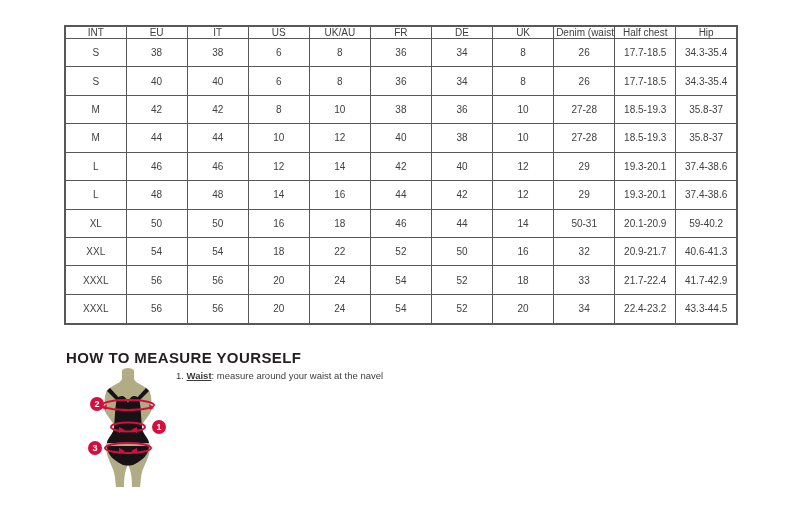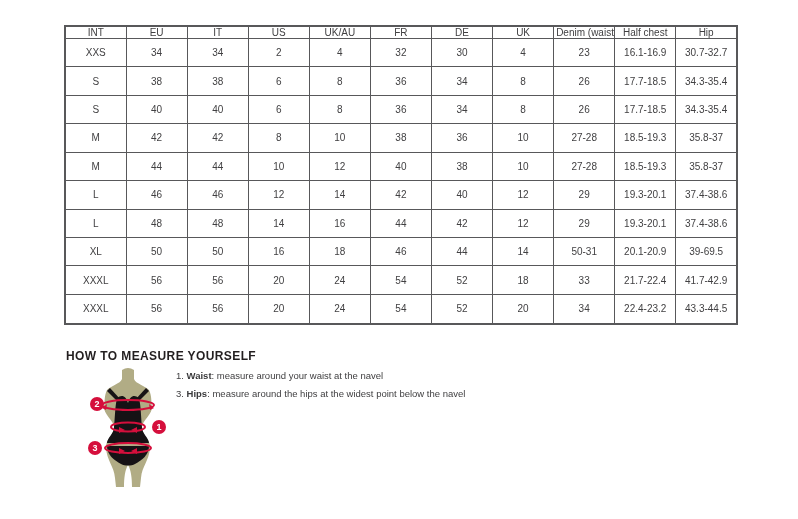--- a/index.html
+++ b/index.html
@@ -42,38 +42,38 @@
     padding: 0 2px;
     white-space: nowrap;
     overflow: hidden;
   }
 
   
   .measure-title {
     position: absolute;
     left: 66px;
     top: 349px;
-    font-size: 12px;
+    font-size: 15px;
     font-weight: 700;
     letter-spacing: 0.4px;
     color: #231f20;
   }
   .measure-steps {
     position: absolute;
     left: 176px;
     top: 371px;
     width: 420px;
   }
   .measure-steps .step {
     font-size: 9.5px;
     color: #414042;
     margin-bottom: 7.5px;
     line-height: 10px;
   }
-  .measure-steps .step b { font-weight: 700; color: #3a3a3c; }
+  .measure-steps .step b { font-weight: 700; color: #3a3a3c; text-decoration: underline; }
 
   .measure-figure {
     position: absolute;
     left: 78px;
     top: 366px;
     width: 115px;
     height: 130px;
   }
   .measure-figure svg { display: block; width: 100%; height: 100%; }
 </style>
@@ -94,33 +94,20 @@
             <th>FR</th>
             <th>DE</th>
             <th>UK</th>
             <th>Denim (waist)</th>
             <th>Half chest</th>
             <th>Hip</th>
           </tr>
       </thead>
       <tbody>
           <tr>
-            <td>XXS</td>
-            <td>34</td>
-            <td>34</td>
-            <td>2</td>
-            <td>4</td>
-            <td>32</td>
-            <td>30</td>
-            <td>4</td>
-            <td>23</td>
-            <td>16.1-16.9</td>
-            <td>30.7-32.7</td>
-          </tr>
-          <tr>
             <td>S</td>
             <td>38</td>
             <td>38</td>
             <td>6</td>
             <td>8</td>
             <td>36</td>
             <td>34</td>
             <td>8</td>
             <td>26</td>
             <td>17.7-18.5</td>
@@ -195,21 +182,34 @@
             <td>XL</td>
             <td>50</td>
             <td>50</td>
             <td>16</td>
             <td>18</td>
             <td>46</td>
             <td>44</td>
             <td>14</td>
             <td>50-31</td>
             <td>20.1-20.9</td>
-            <td>39-69.5</td>
+            <td>59-40.2</td>
+          </tr>
+          <tr>
+            <td>XXL</td>
+            <td>54</td>
+            <td>54</td>
+            <td>18</td>
+            <td>22</td>
+            <td>52</td>
+            <td>50</td>
+            <td>16</td>
+            <td>32</td>
+            <td>20.9-21.7</td>
+            <td>40.6-41.3</td>
           </tr>
           <tr>
             <td>XXXL</td>
             <td>56</td>
             <td>56</td>
             <td>20</td>
             <td>24</td>
             <td>54</td>
             <td>52</td>
             <td>18</td>
@@ -301,16 +301,15 @@
         <circle cx="81" cy="61" r="7" fill="#d50f3c"></circle>
         <text x="81" y="64.2" fill="#ffffff">1</text>
         <circle cx="17" cy="82" r="7" fill="#d50f3c"></circle>
         <text x="17" y="85.2" fill="#ffffff">3</text>
       </g>
     </svg>
   </div>
 
   <div class="measure-steps">
       <div class="step"><span>1. </span><b>Waist</b><span>: measure around your waist at the navel</span></div>
-      <div class="step"><span>3. </span><b>Hips</b><span>: measure around the hips at the widest point below the navel</span></div>
     </div>
 
 </div>
 
 </body></html>

